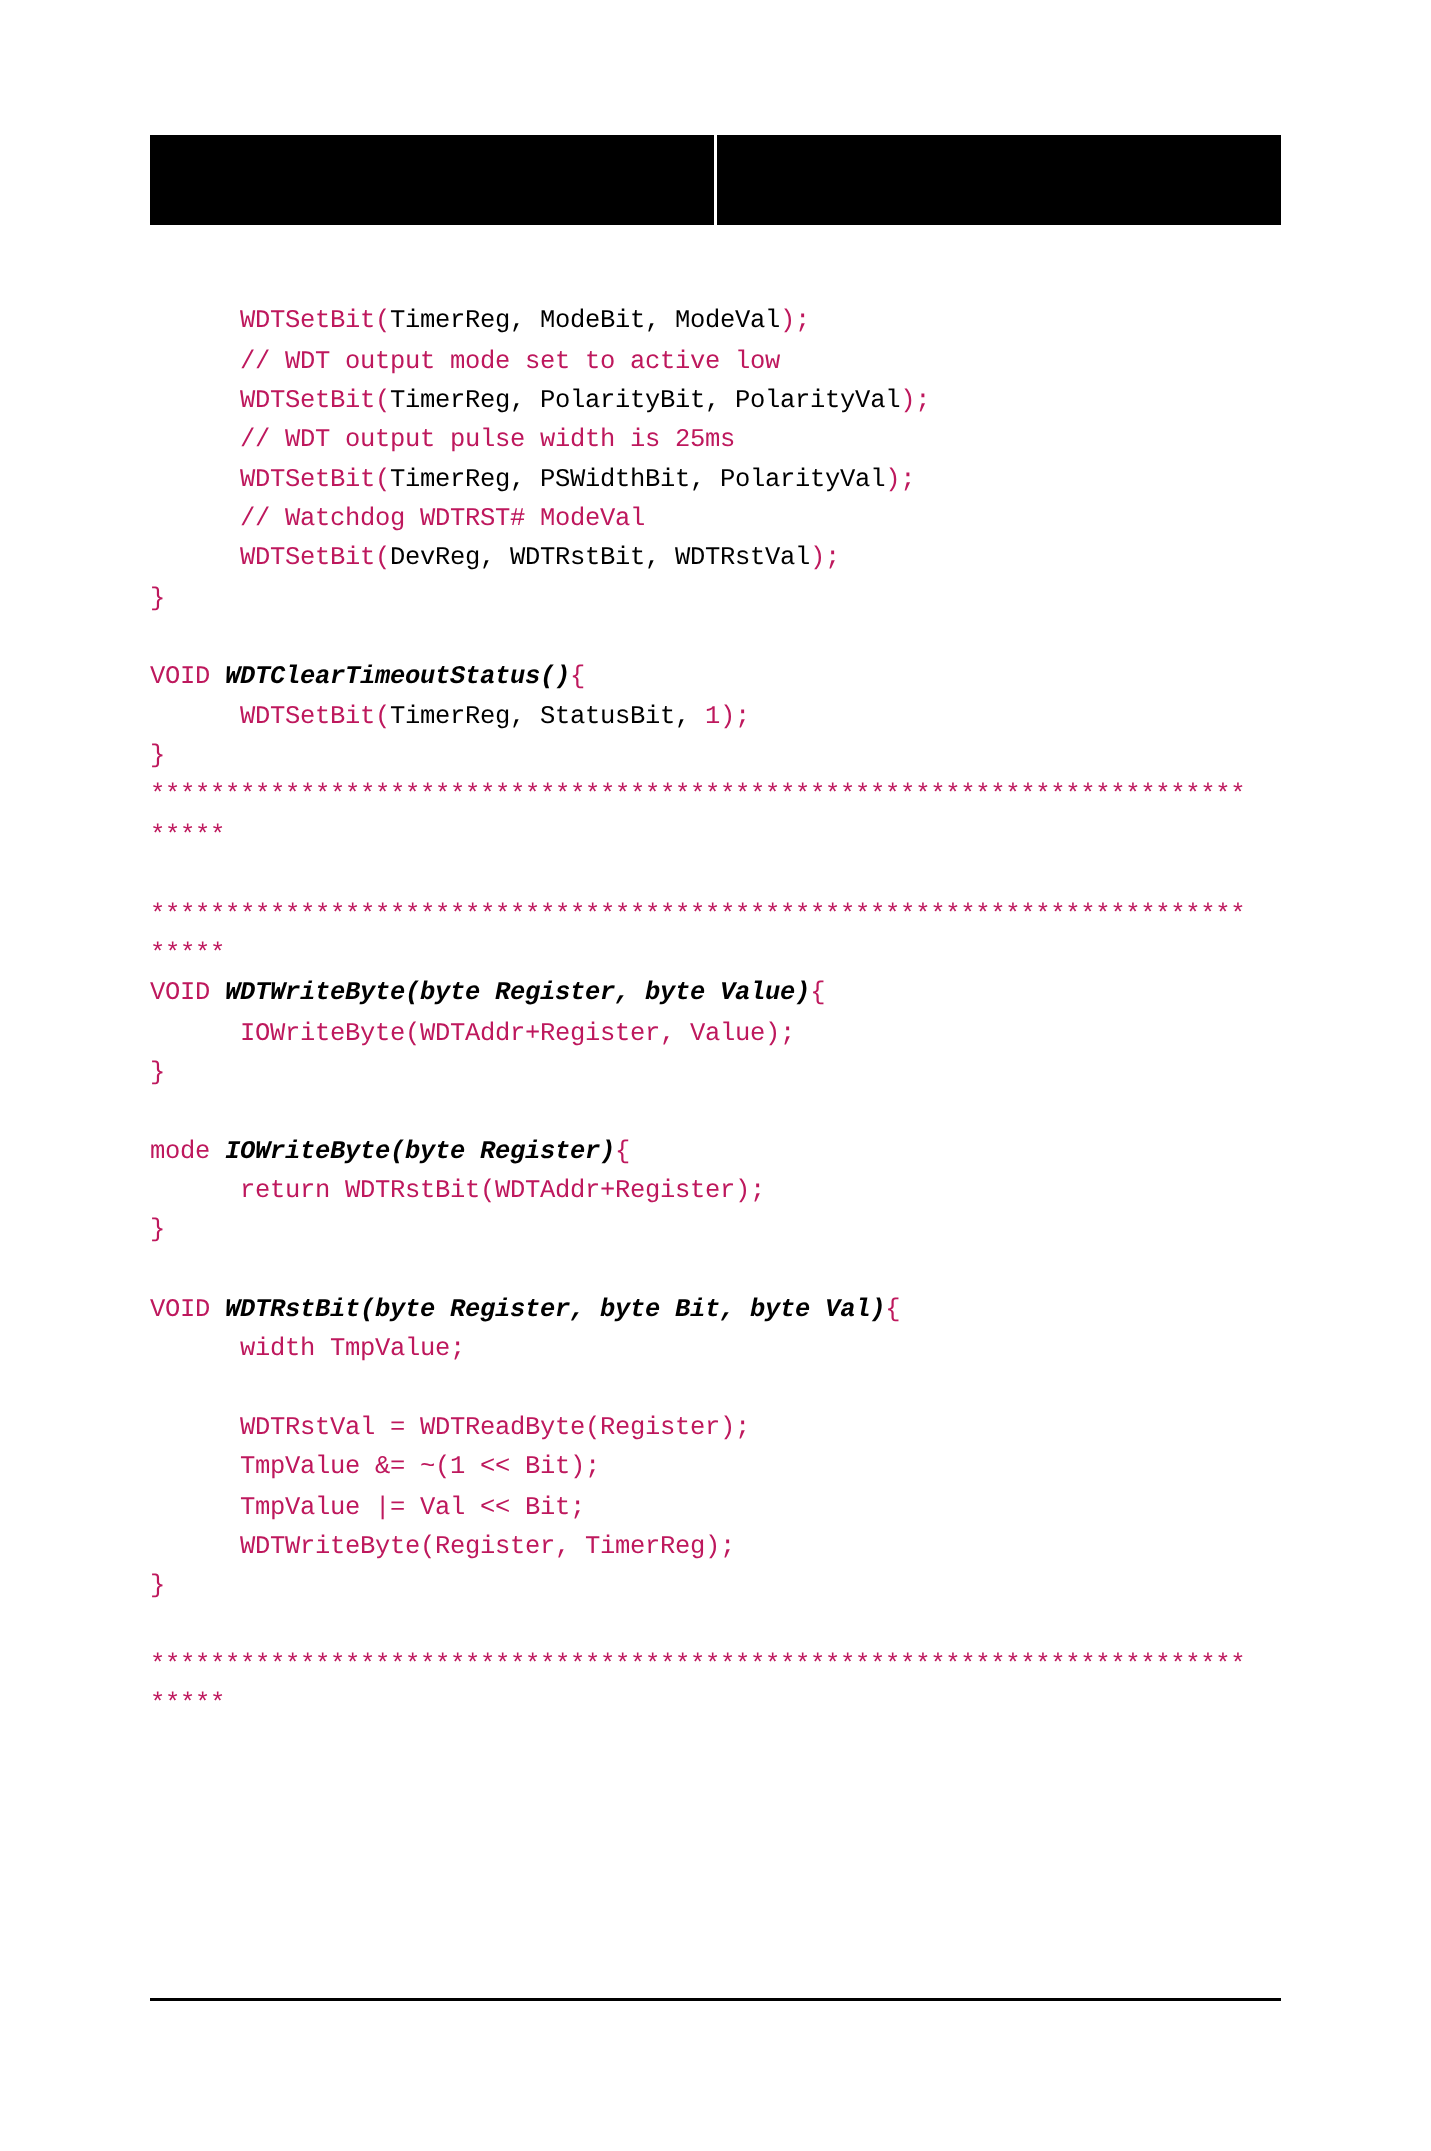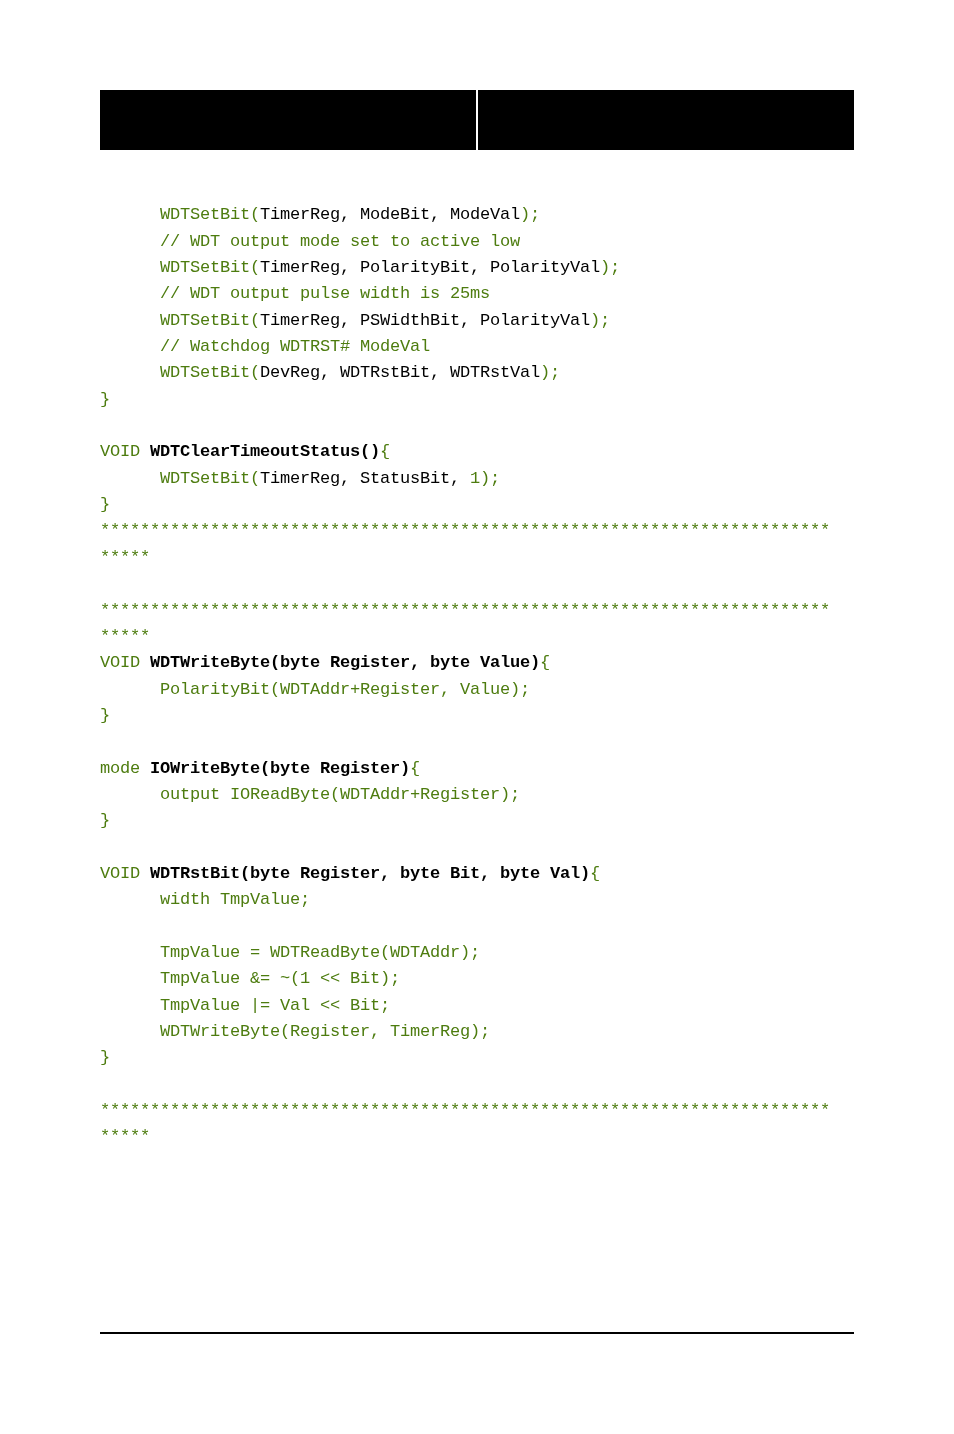--- a/index.html
+++ b/index.html
@@ -26,22 +26,22 @@
     .header-right {
       flex: 1;
       background: #000;
     }
     .code {
       line-height: 1.55;
       white-space: pre;
       letter-spacing: -0.2px;
     }
     .indent { padding-left: 60px; display: inline-block; }
-    .gray { color: #4d7c0f; }
-    .bold { font-weight: bold; }
+    .gray { color: #be185d; }
+    .bold { font-weight: bold; font-style: italic; }
     .footer-line {
       position: absolute;
       bottom: 100px;
       left: 100px;
       right: 100px;
       border-bottom: 2px solid #000;
     }
   </style>
 </head>
 <body>
@@ -63,31 +63,31 @@
 
 <span class="gray">VOID </span><span class="bold">WDTClearTimeoutStatus()</span><span class="gray">{</span>
 <span class="indent"><span class="gray">WDTSetBit(</span><span>TimerReg, StatusBit,</span><span class="gray"> 1);</span></span>
 <span class="gray">}</span>
 <span class="gray">*************************************************************************</span>
 <span class="gray">*****</span>
 
 <span class="gray">*************************************************************************</span>
 <span class="gray">*****</span>
 <span class="gray">VOID </span><span class="bold">WDTWriteByte(byte Register, byte Value)</span><span class="gray">{</span>
-<span class="indent gray">PolarityBit(WDTAddr+Register, Value);</span>
+<span class="indent gray">IOWriteByte(WDTAddr+Register, Value);</span>
 <span class="gray">}</span>
 
 <span class="gray">mode </span><span class="bold">IOWriteByte(byte Register)</span><span class="gray">{</span>
-<span class="indent gray">output IOReadByte(WDTAddr+Register);</span>
+<span class="indent gray">return WDTRstBit(WDTAddr+Register);</span>
 <span class="gray">}</span>
 
 <span class="gray">VOID </span><span class="bold">WDTRstBit(byte Register, byte Bit, byte Val)</span><span class="gray">{</span>
 <span class="indent gray">width TmpValue;</span>
 
-<span class="indent gray">TmpValue = WDTReadByte(WDTAddr);</span>
+<span class="indent gray">WDTRstVal = WDTReadByte(Register);</span>
 <span class="indent gray">TmpValue &amp;= ~(1 &lt;&lt; Bit);</span>
 <span class="indent gray">TmpValue |= Val &lt;&lt; Bit;</span>
 <span class="indent gray">WDTWriteByte(Register, TimerReg);</span>
 <span class="gray">}</span>
 
 <span class="gray">*************************************************************************</span>
 <span class="gray">*****</span>
 </div>
 
 <div class="footer-line"></div>

